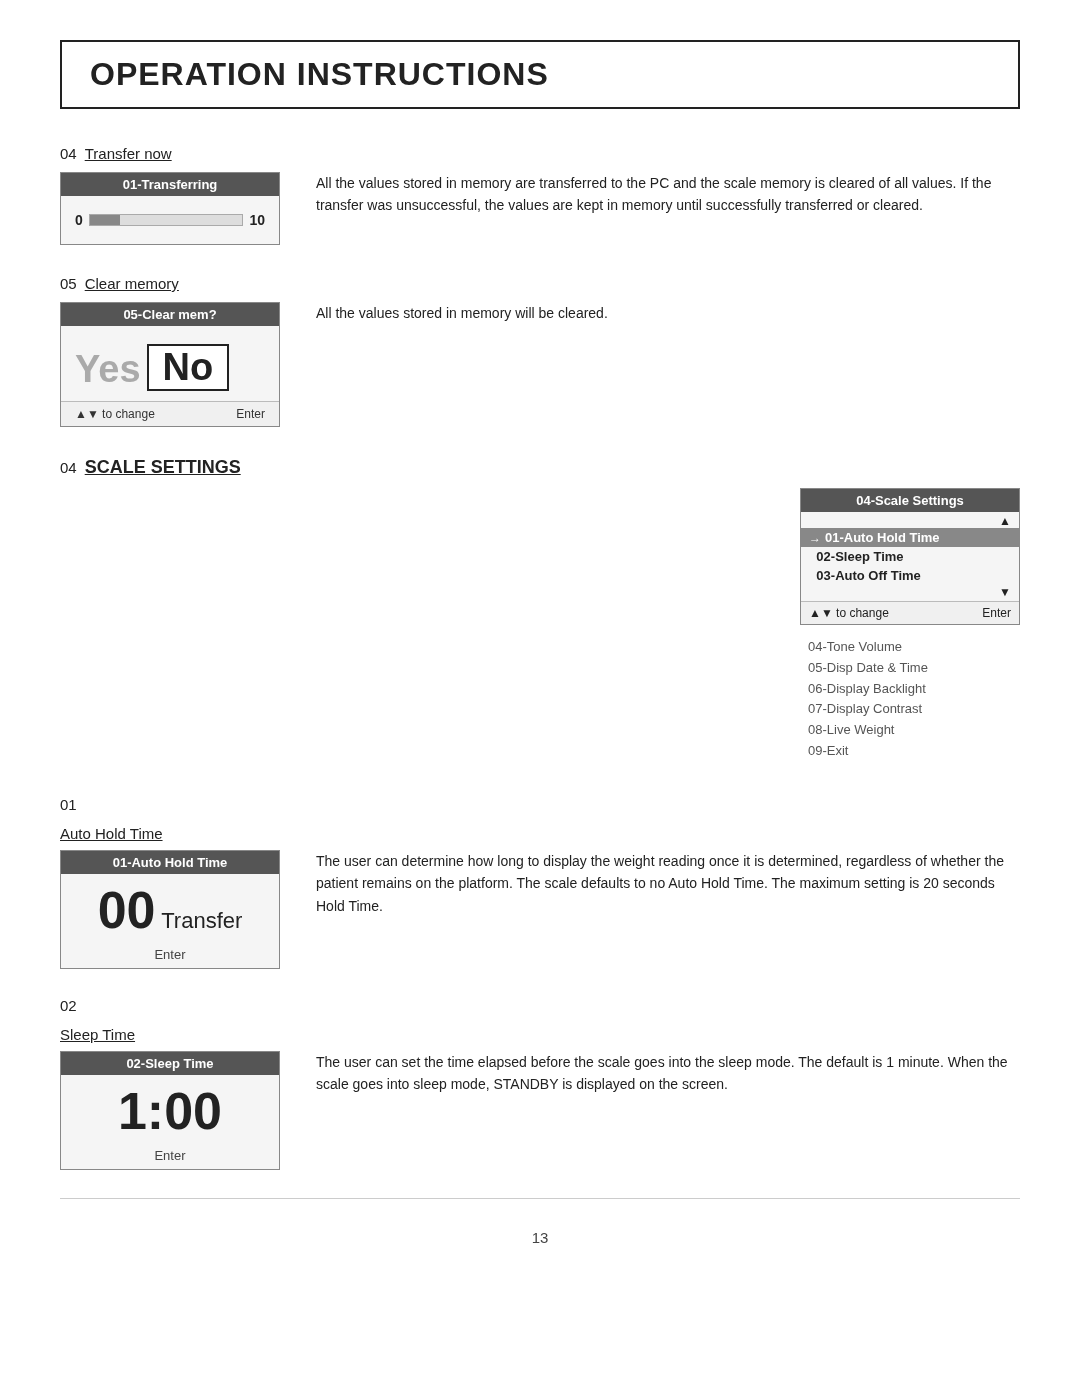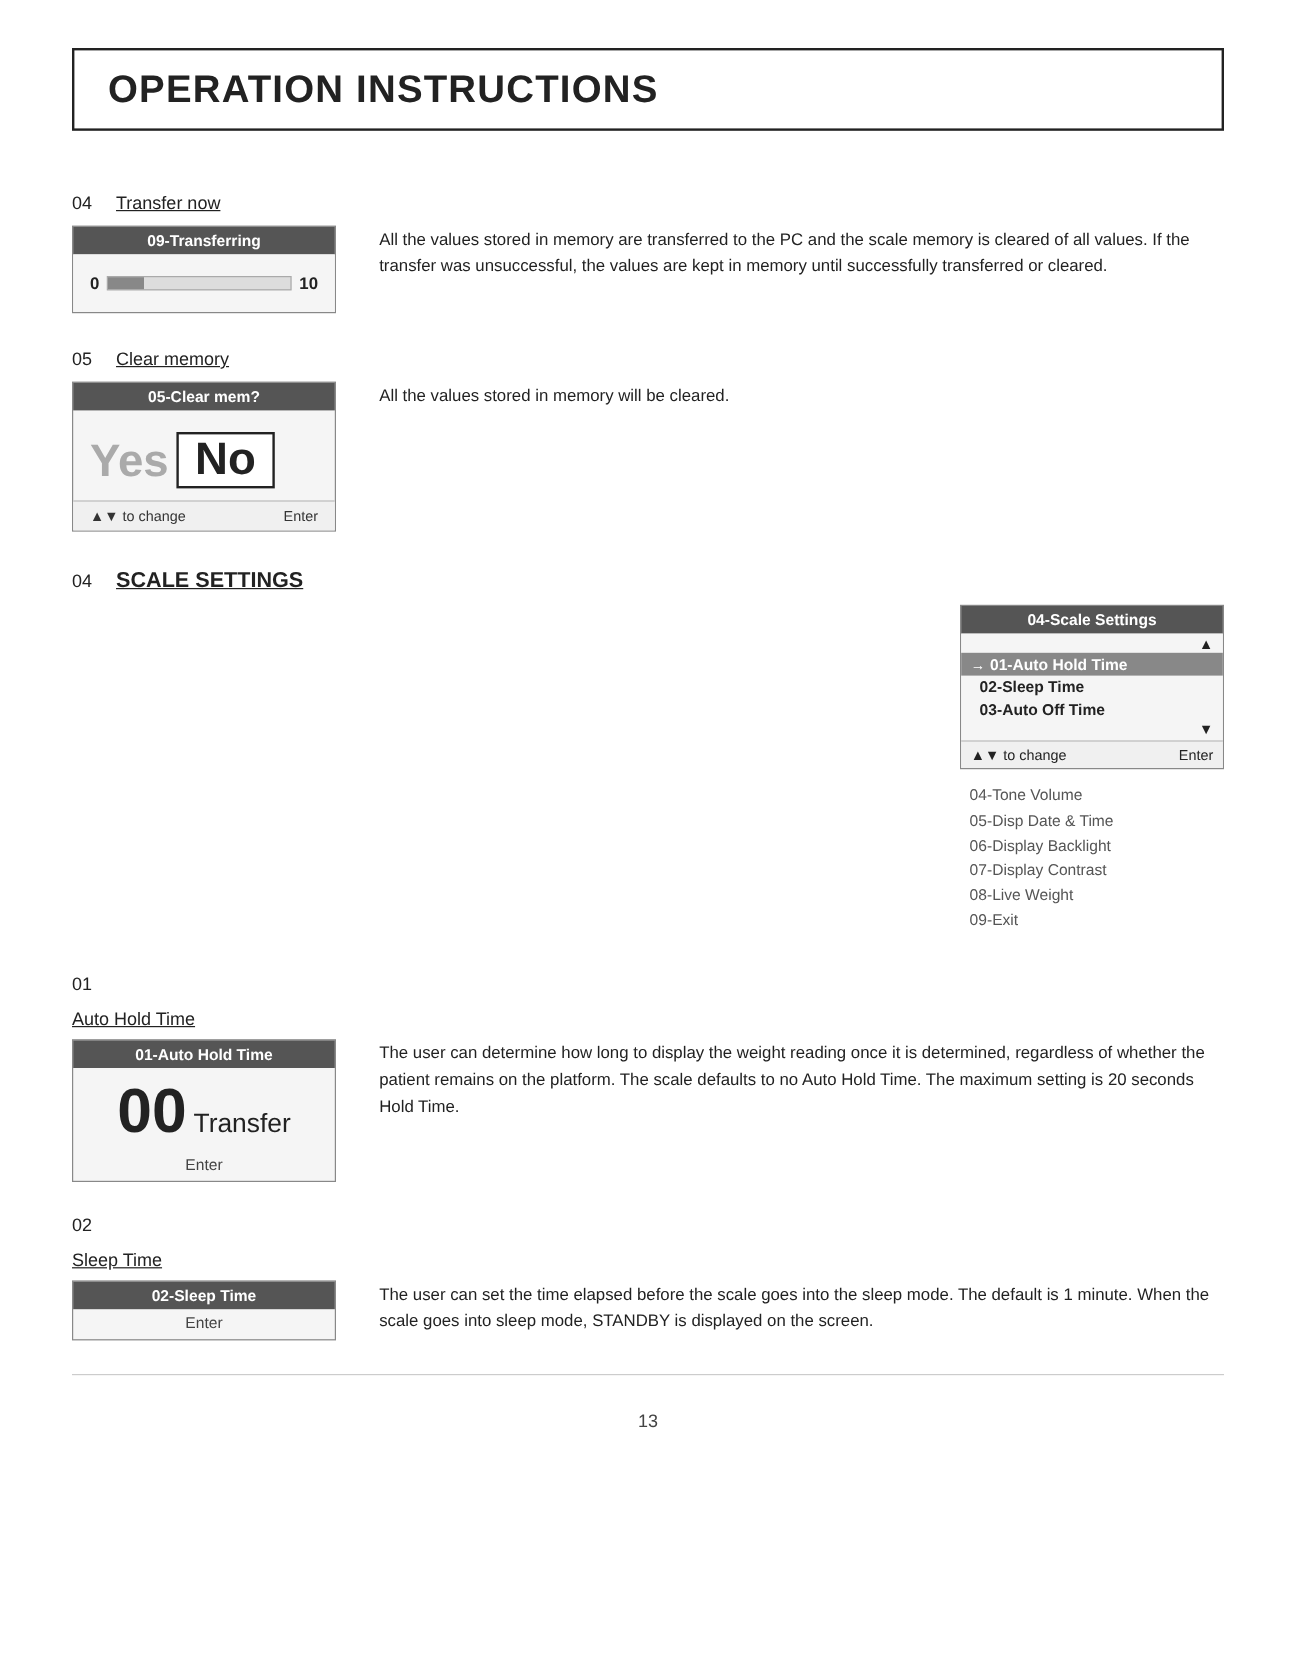--- a/index.html
+++ b/index.html
@@ -9,39 +9,39 @@
       font-size: 15px;
       color: #222;
       width: 1080px;
       min-height: 1397px;
       padding: 40px 60px 60px 60px;
     }
 
     .page-title-box {
       border: 2.5px solid #222;
       padding: 14px 28px;
-      margin-bottom: 52px;
+      margin-bottom: 36px;
       display: inline-block;
       width: 100%;
     }
     .page-title {
       font-size: 32px;
       font-weight: 900;
       letter-spacing: 1px;
       text-transform: uppercase;
     }
 
     .section {
       margin-bottom: 30px;
     }
 
     .section-header {
       display: flex;
       align-items: baseline;
-      gap: 20px;
+      gap: 8px;
       margin-bottom: 10px;
       text-align: right;
     }
     .section-num {
       font-size: 15px;
     }
     .section-label {
       font-size: 15px;
       text-decoration: underline;
     }
@@ -276,21 +276,21 @@
 </div>
 
 
 <div class="section">
   <div class="section-header">
     <span class="section-num">04</span>
     <span class="section-label">Transfer now</span>
   </div>
   <div class="two-col">
     <div class="device-box">
-      <div class="device-header">09-Transferring</div>
+      <div class="device-header">01-Transferring</div>
       <div class="device-body">
         <div class="transfer-row">
           <span class="transfer-num">0</span>
           <div class="progress-bar-container">
             <div class="progress-bar-fill"></div>
           </div>
           <span class="transfer-end">10</span>
         </div>
       </div>
     </div>
@@ -390,20 +390,23 @@
 
 
 <div class="section subsection">
   <div class="subsection-header">
     <span class="section-num">02</span>
     <span class="section-label">Sleep Time</span>
   </div>
   <div class="two-col">
     <div class="device-box">
       <div class="device-header">02-Sleep Time</div>
+      <div class="auto-hold-body">
+        <span class="big-number">1:00</span>
+      </div>
       <div class="device-enter">Enter</div>
     </div>
     <div class="description-text">The user can set the time elapsed before the scale goes into the sleep mode. The default is 1 minute. When the scale goes into sleep mode, STANDBY is displayed on the screen.</div>
   </div>
 </div>
 
 <div class="footer-line"></div>
 <div class="page-number">13</div>
 
 

